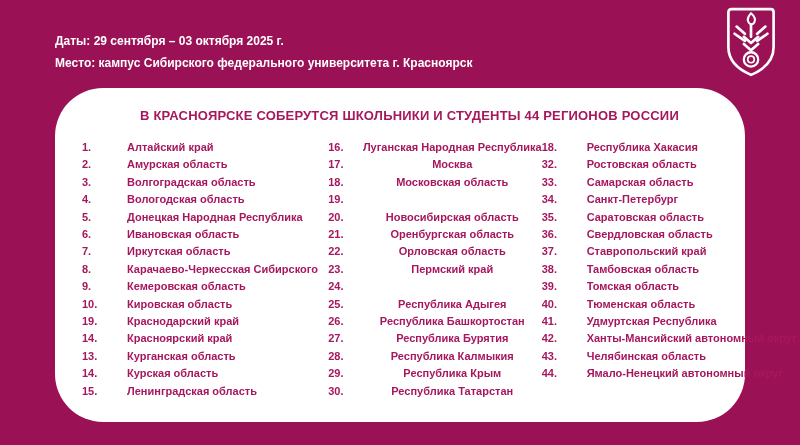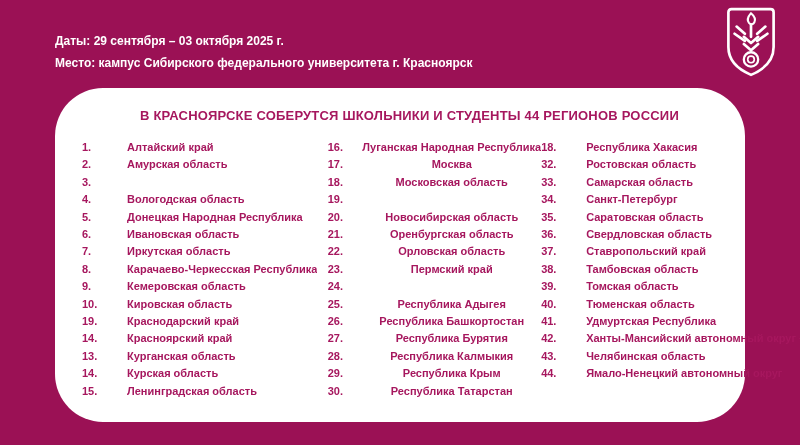--- a/index.html
+++ b/index.html
@@ -96,40 +96,41 @@
         <div class="region-item">
           <span class="region-num">1.</span>
           <span class="region-label">Алтайский край</span>
         </div>
         <div class="region-item">
           <span class="region-num">2.</span>
           <span class="region-label">Амурская область</span>
         </div>
         <div class="region-item">
           <span class="region-num">3.</span>
+          <span class="region-label">Волгоградская область</span>
         </div>
         <div class="region-item">
           <span class="region-num">4.</span>
           <span class="region-label">Вологодская область</span>
         </div>
         <div class="region-item">
           <span class="region-num">5.</span>
           <span class="region-label">Донецкая Народная Республика</span>
         </div>
         <div class="region-item">
           <span class="region-num">6.</span>
           <span class="region-label">Ивановская область</span>
         </div>
         <div class="region-item">
           <span class="region-num">7.</span>
           <span class="region-label">Иркутская область</span>
         </div>
         <div class="region-item">
           <span class="region-num">8.</span>
-          <span class="region-label">Карачаево-Черкесская Республика</span>
+          <span class="region-label">Карачаево-Черкесская Сибирского</span>
         </div>
         <div class="region-item">
           <span class="region-num">9.</span>
           <span class="region-label">Кемеровская область</span>
         </div>
         <div class="region-item">
           <span class="region-num">10.</span>
           <span class="region-label">Кировская область</span>
         </div>
         <div class="region-item">

